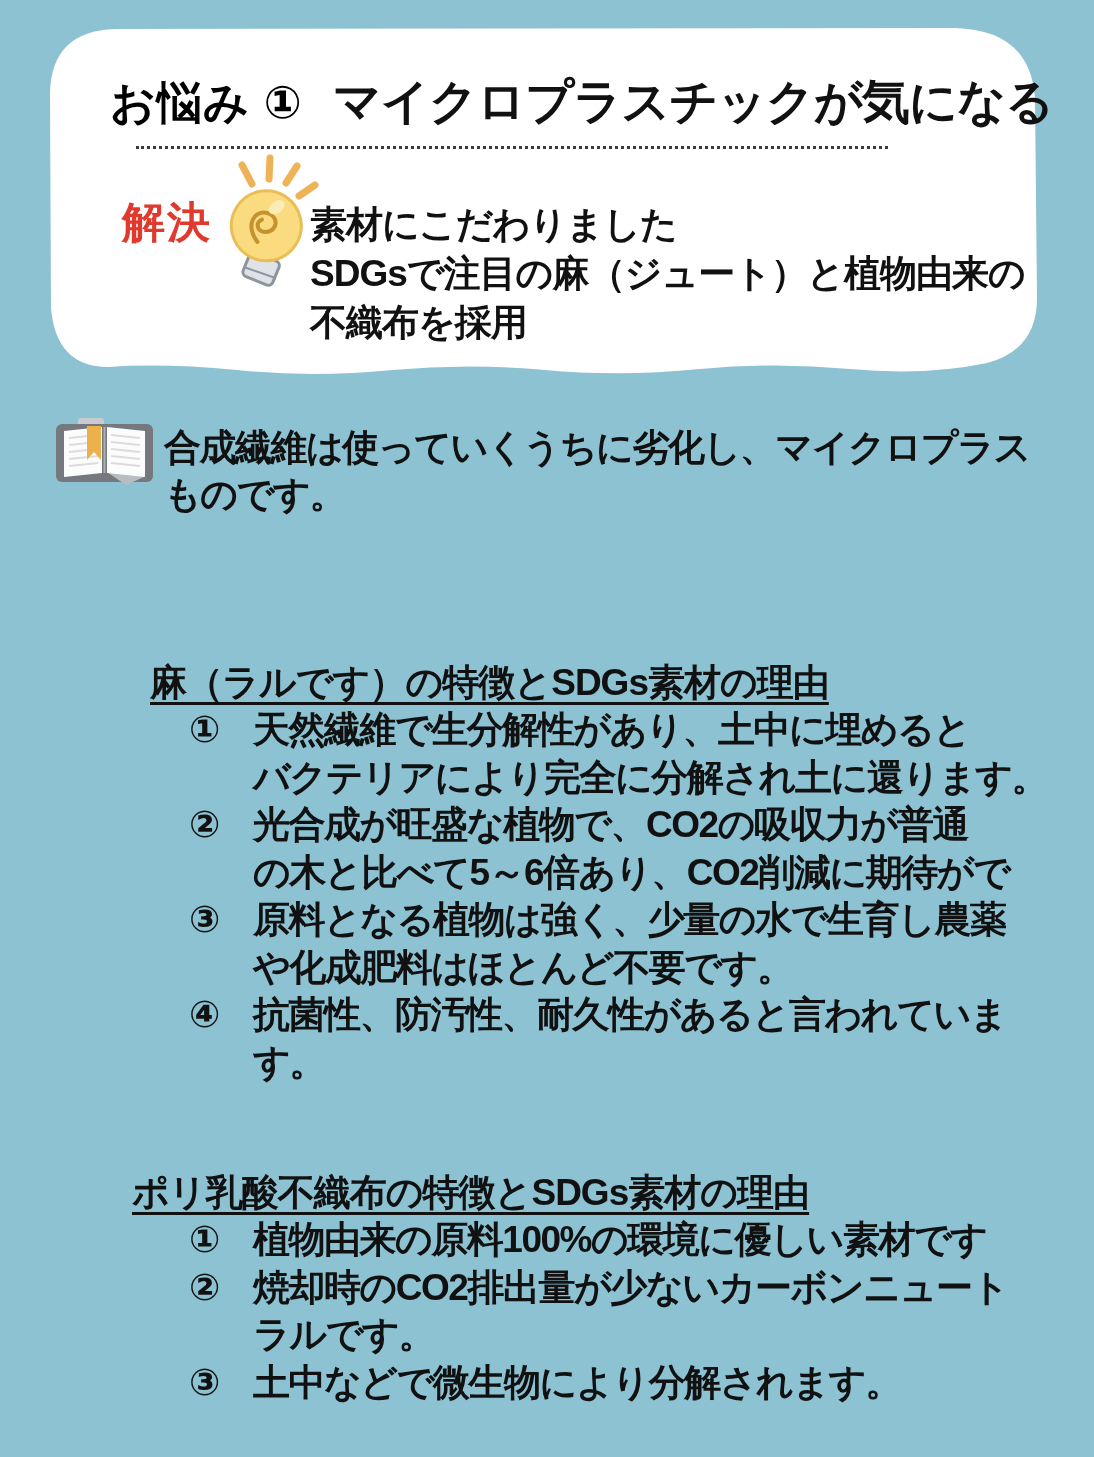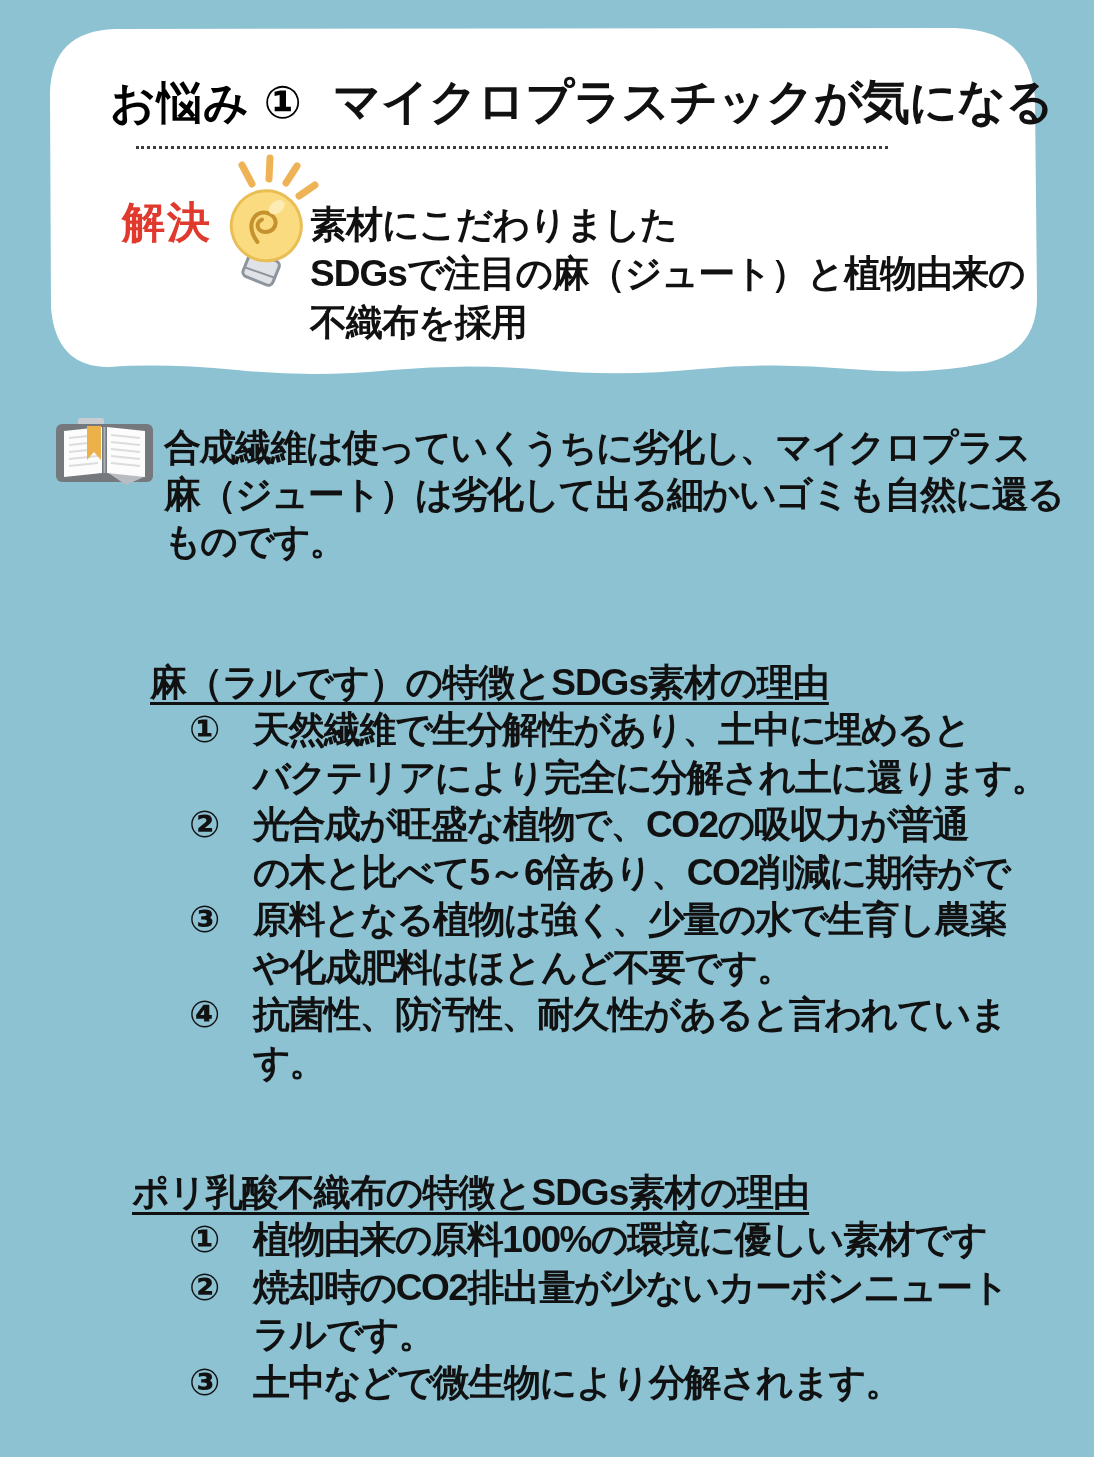--- a/index.html
+++ b/index.html
@@ -89,21 +89,20 @@
       <line x1="57" y1="31" x2="86" y2="34"></line>
         <line x1="57" y1="38" x2="86" y2="41"></line>
       <line x1="57" y1="45" x2="86" y2="48"></line>
     </g>
     <line x1="50.5" y1="9" x2="50.5" y2="55" stroke="#AAB0B6" stroke-width="2"></line>
     <polygon points="33,8 47,8 47,42 40,34 33,42" fill="#EDB14C"></polygon>
   </svg>
 
   <div class="abs intro">
       <div class="tline">合成繊維は使っていくうちに劣化し、マイクロプラス</div>
-      <div class="tline">麻（ジュート）は劣化して出る細かいゴミも自然に還る</div>
       <div class="tline">ものです。</div>
     </div>
 
   <div class="abs sec-heading" id="sec1-heading">麻（ラルです）の特徴とSDGs素材の理由</div>
   <div class="abs items" id="sec1-items">
       <div class="lrow"><span class="num">①</span><span>天然繊維で生分解性があり、土中に埋めると</span></div>
       <div class="lrow wrap">バクテリアにより完全に分解され土に還ります。</div>
       <div class="lrow"><span class="num">②</span><span>光合成が旺盛な植物で、CO2の吸収力が普通</span></div>
       <div class="lrow wrap">の木と比べて5～6倍あり、CO2削減に期待がで</div>
       <div class="lrow"><span class="num">③</span><span>原料となる植物は強く、少量の水で生育し農薬</span></div>

